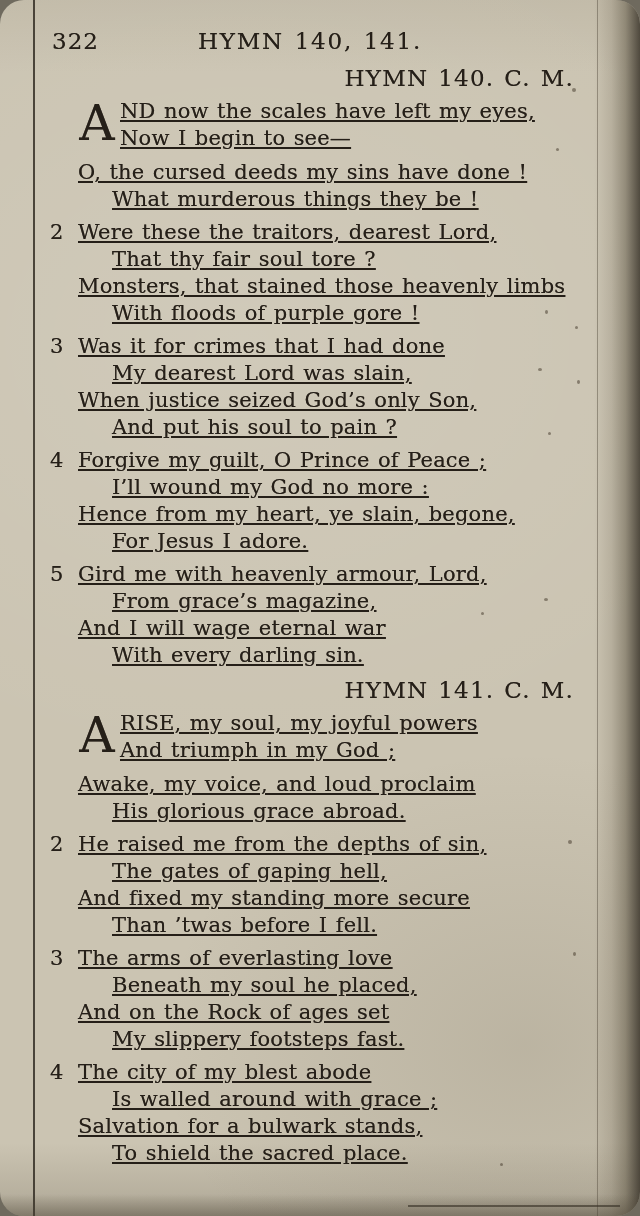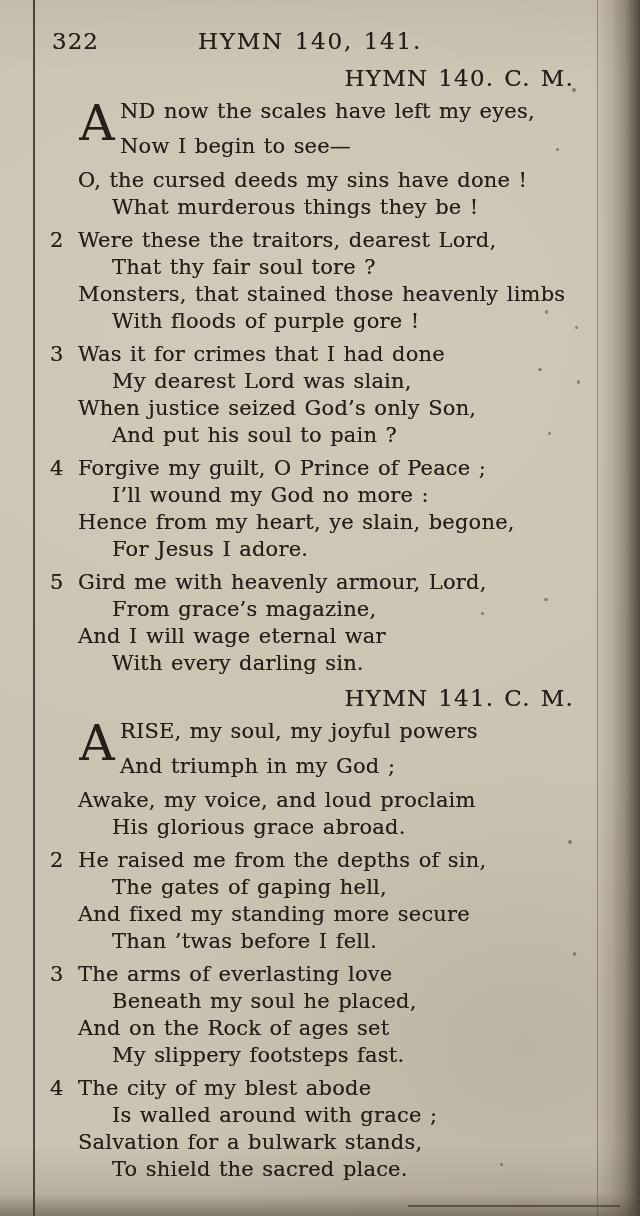--- a/index.html
+++ b/index.html
@@ -9,49 +9,50 @@
     font-family:"DejaVu Serif","Liberation Serif",serif;
   }
   .page{
     position:relative;width:640px;height:1216px;overflow:hidden;
     background:
       radial-gradient(ellipse 900px 700px at 38% 28%, rgba(255,255,255,0.10), transparent 62%),
       radial-gradient(ellipse 520px 420px at 82% 86%, rgba(92,82,62,0.14), transparent 70%),
       linear-gradient(180deg, rgba(120,110,92,.10) 0%, rgba(120,110,92,0) 6%, rgba(120,110,92,0) 94%, rgba(90,82,66,.25) 100%),
       #cbc4b2;
     color:#251f18;
+    border-radius:24px;
   }
   
   .left-rule{position:absolute;left:33px;top:0;bottom:0;width:2px;background:rgba(52,46,36,.85);}
   .edge-right{position:absolute;right:0;top:0;bottom:0;width:46px;pointer-events:none;
     background:linear-gradient(90deg, rgba(110,100,82,0) 0%, rgba(110,100,82,.22) 38%, rgba(92,84,66,.5) 68%, rgba(58,52,42,.85) 100%);}
   .edge-right-line{position:absolute;right:42px;top:0;bottom:0;width:1px;background:rgba(80,72,58,.45);}
   .edge-bottom{position:absolute;left:0;right:0;bottom:0;height:22px;pointer-events:none;
     background:linear-gradient(180deg, rgba(90,80,64,0) 0%, rgba(74,66,52,.45) 100%);}
   .bottom-rule{position:absolute;left:408px;right:20px;bottom:9px;height:2px;background:rgba(58,52,42,.65);}
   .speck{position:absolute;border-radius:50%;background:rgba(74,64,50,.55);}
 
   
   .text-block{position:absolute;top:28px;left:46px;right:66px;
     text-shadow:0 0 0.6px rgba(38,31,24,.65);
     word-spacing:1.5px;letter-spacing:.2px;}
   .running-head{position:relative;text-align:center;font-size:23px;letter-spacing:1.8px;line-height:27px;margin-bottom:10px;}
   .pagenum{position:absolute;left:6px;top:0;letter-spacing:1px;}
   .hymn-title{text-align:right;font-size:23px;letter-spacing:1.2px;line-height:27px;margin:8px 0 6px;}
 
   .stanza{position:relative;margin-bottom:6px;}
-  .ln{font-size:21px;line-height:27px;padding-left:32px;white-space:nowrap;}
+  .ln{font-size:21px;line-height:27px;padding-left:32px;white-space:nowrap;text-decoration:underline;}
   .ln.ind{padding-left:66px;}
   .vnum{position:absolute;left:4px;top:0;font-size:21px;line-height:27px;}
 
   
   .dropcap{float:left;width:46px;height:48px;margin:2px 0 0 28px;
     font-size:49px;line-height:48px;text-align:center;}
   .first .ln.d1{padding-left:4px;}
-  .first .ln.d2{padding-left:26px;margin-top:8px;}
+  .first .ln.d2{padding-left:26px;}
   .first .ln.d3{padding-left:32px;margin-top:7px;}
   .first .ln.d4{padding-left:66px;}
 </style>
 </head>
 <body>
 
 <div class="page">
 
   <div class="left-rule"></div>
   <div class="edge-right-line"></div>

